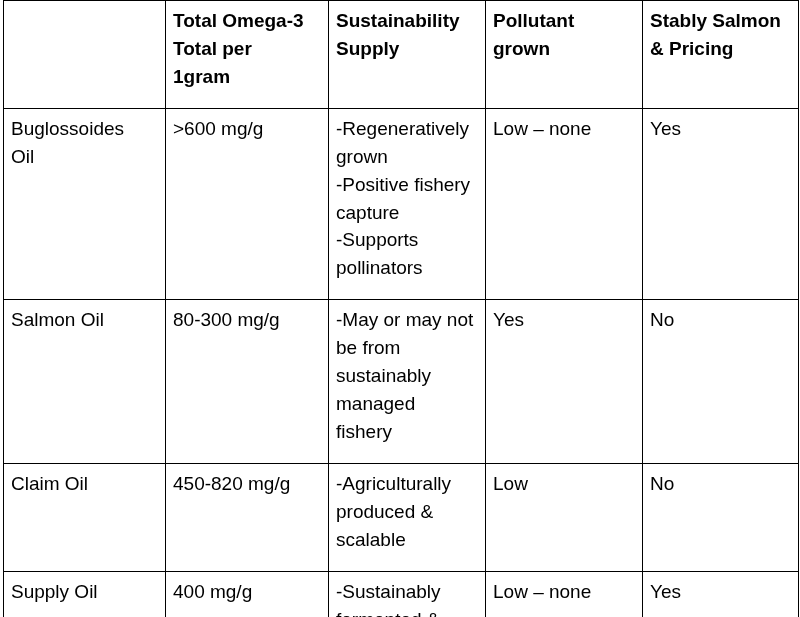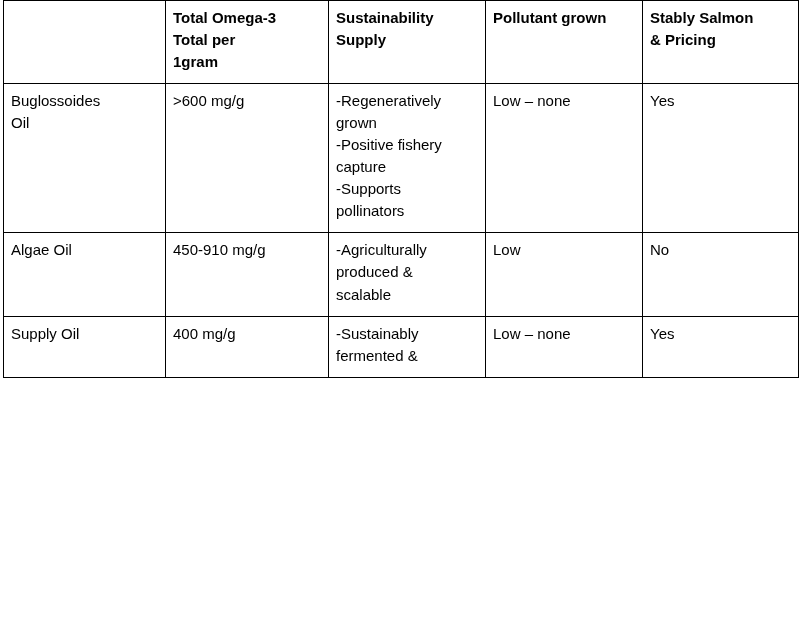--- a/index.html
+++ b/index.html
@@ -23,22 +23,22 @@
   table.comparison {
     border-collapse: collapse;
     width: 795px;
     margin-left: 3px;
     table-layout: fixed;
   }
   table.comparison td,
   table.comparison th {
     border: 1px solid #000000;
     vertical-align: top;
-    padding: 6px 7px 10px 7px;
-    font-size: 15px;
+    padding: 6px 7px 17px 7px;
+    font-size: 19px;
     line-height: 1.47;
     text-align: left;
     font-weight: normal;
     word-wrap: break-word;
   }
   table.comparison thead th {
     font-weight: bold;
   }
   
   col.c0 { width: 162px; }
@@ -106,23 +106,38 @@
           <span>-Positive fishery</span>
           <span>capture</span>
           <span>-Supports</span>
           <span>pollinators</span>
         </td>
         <td>Low – none</td>
         <td>Yes</td>
       </tr>
       <tr>
         <td class="rowhead lines">
-          <span>Algae Oil</span>
+          <span>Salmon Oil</span>
         </td>
-        <td>450-910 mg/g</td>
+        <td>80-300 mg/g</td>
+        <td class="lines">
+          <span>-May or may not</span>
+          <span>be from</span>
+          <span>sustainably</span>
+          <span>managed</span>
+          <span>fishery</span>
+        </td>
+        <td>Yes</td>
+        <td>No</td>
+      </tr>
+      <tr>
+        <td class="rowhead lines">
+          <span>Claim Oil</span>
+        </td>
+        <td>450-820 mg/g</td>
         <td class="lines">
           <span>-Agriculturally</span>
           <span>produced &amp;</span>
           <span>scalable</span>
         </td>
         <td>Low</td>
         <td>No</td>
       </tr>
       <tr>
         <td class="rowhead lines">

